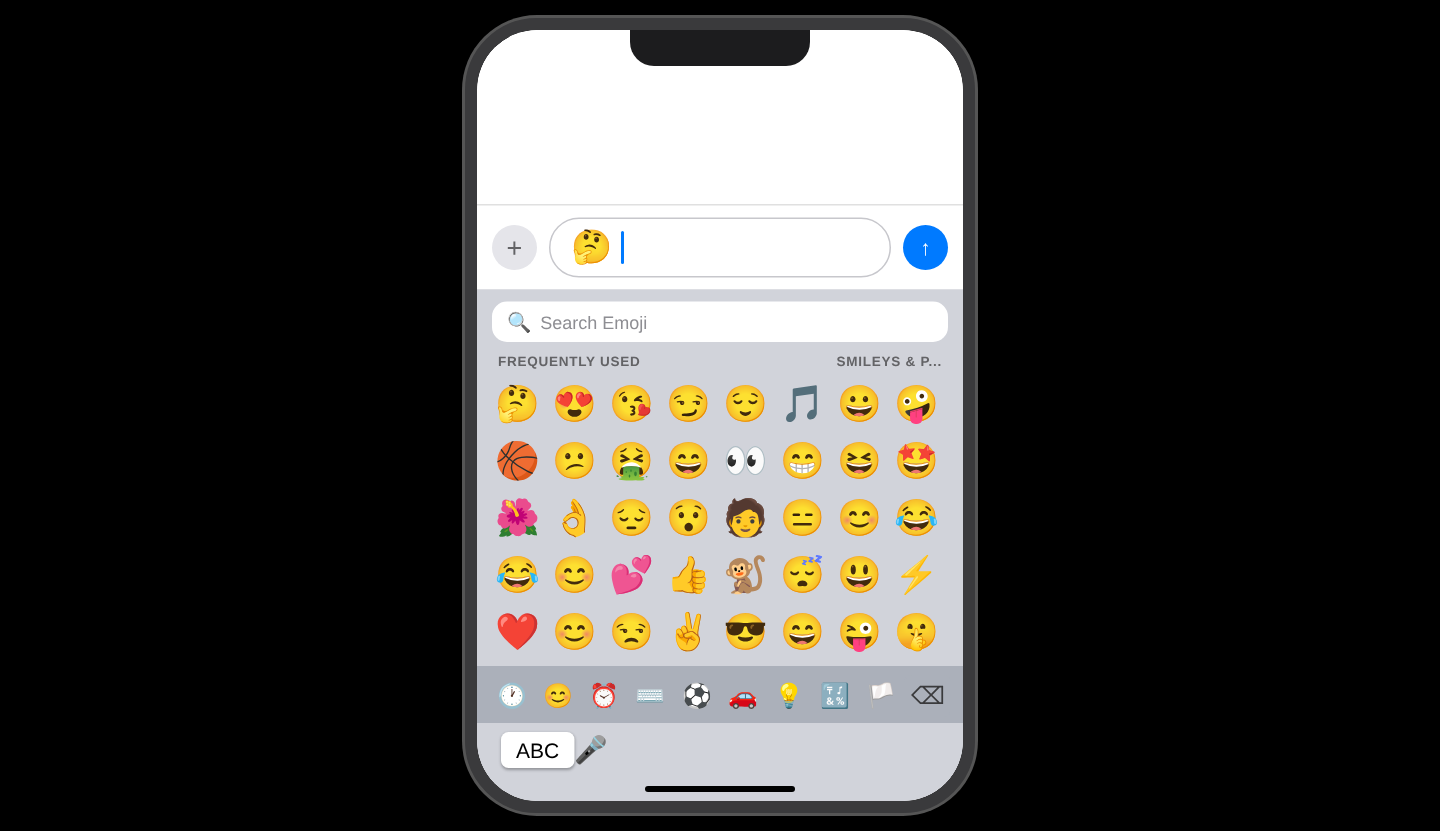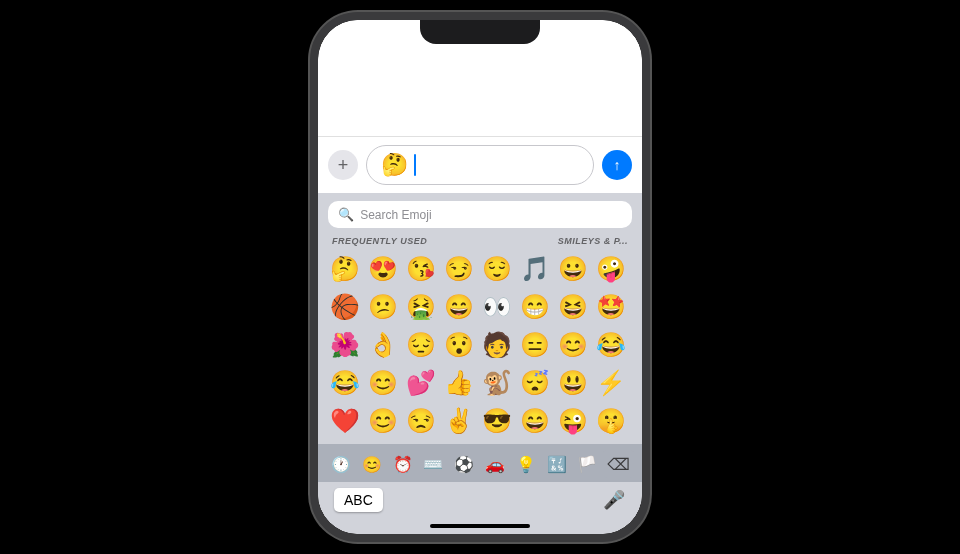--- a/index.html
+++ b/index.html
@@ -116,21 +116,20 @@
       font-size: 13px;
     }
     .search-placeholder {
       color: #8e8e93;
       font-size: 12px;
     }
     .emoji-categories-header {
       display: flex;
       justify-content: space-between;
       padding: 2px 14px 2px;
-      font-style: italic;
     }
     .category-label {
       font-size: 9px;
       font-weight: 600;
       color: #636366;
       letter-spacing: 0.5px;
     }
     .emoji-grid-container {
       padding: 2px 8px 4px;
       overflow: hidden;
@@ -175,21 +174,20 @@
       display: flex;
       align-items: center;
       justify-content: center;
       font-size: 16px;
       color: #3a3a3c;
       cursor: pointer;
     }
     .bottom-bar {
       display: flex;
       align-items: center;
-      justify-content: space-between;
       padding: 6px 16px 8px;
       background: #d1d3da;
     }
     .abc-btn {
       font-size: 14px;
       font-weight: 500;
       color: #000;
       background: #fff;
       border-radius: 5px;
       padding: 4px 10px;

